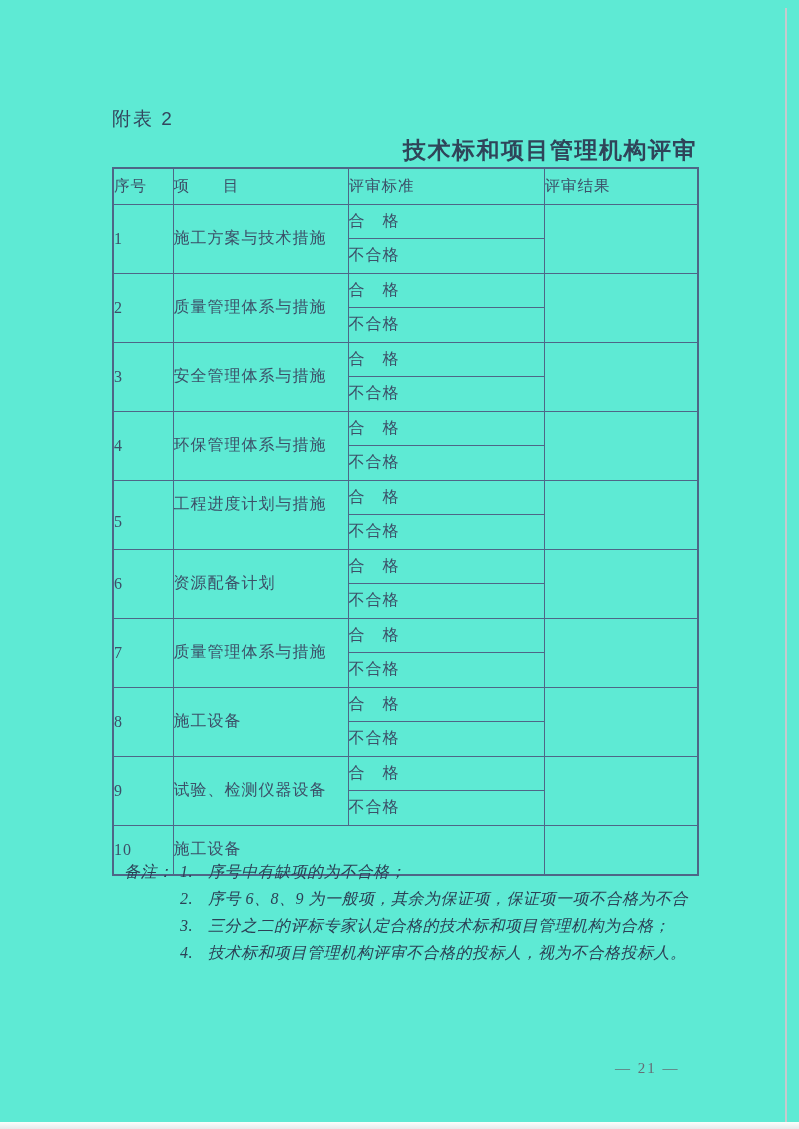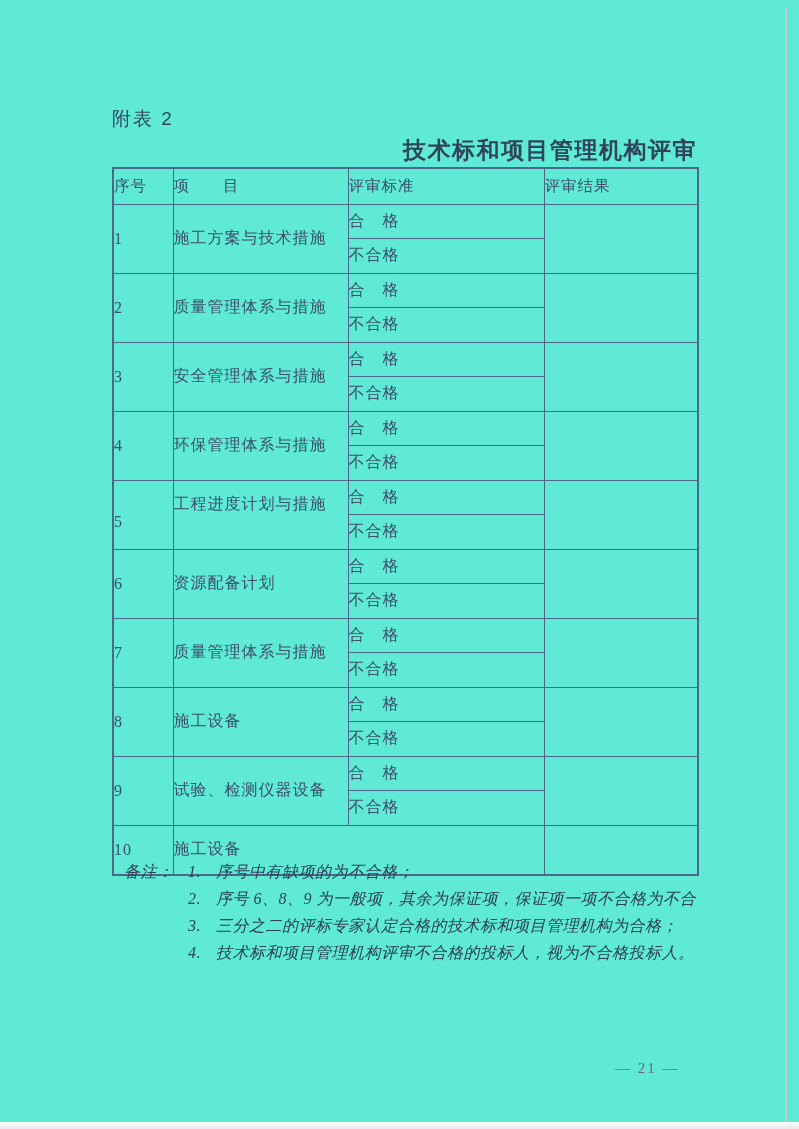--- a/index.html
+++ b/index.html
@@ -67,21 +67,21 @@
     position: absolute;
     left: 124px;
     top: 858px;
     width: 572px;
     font-style: italic;
     font-size: 16px;
     line-height: 27px;
     color: #2c4156;
     letter-spacing: 0.5px;
   }
-  .notes-flex { display: flex; gap: 8px; }
+  .notes-flex { display: flex; }
   .notes-label { flex: 0 0 56px; }
   .notes-items { flex: 1; }
   .note-item { display: flex; }
   .note-num { flex: 0 0 28px; }
   .note-lines { flex: 1; }
   .page-number {
     position: absolute;
     left: 615px;
     top: 1060px;
     font-size: 15px;

